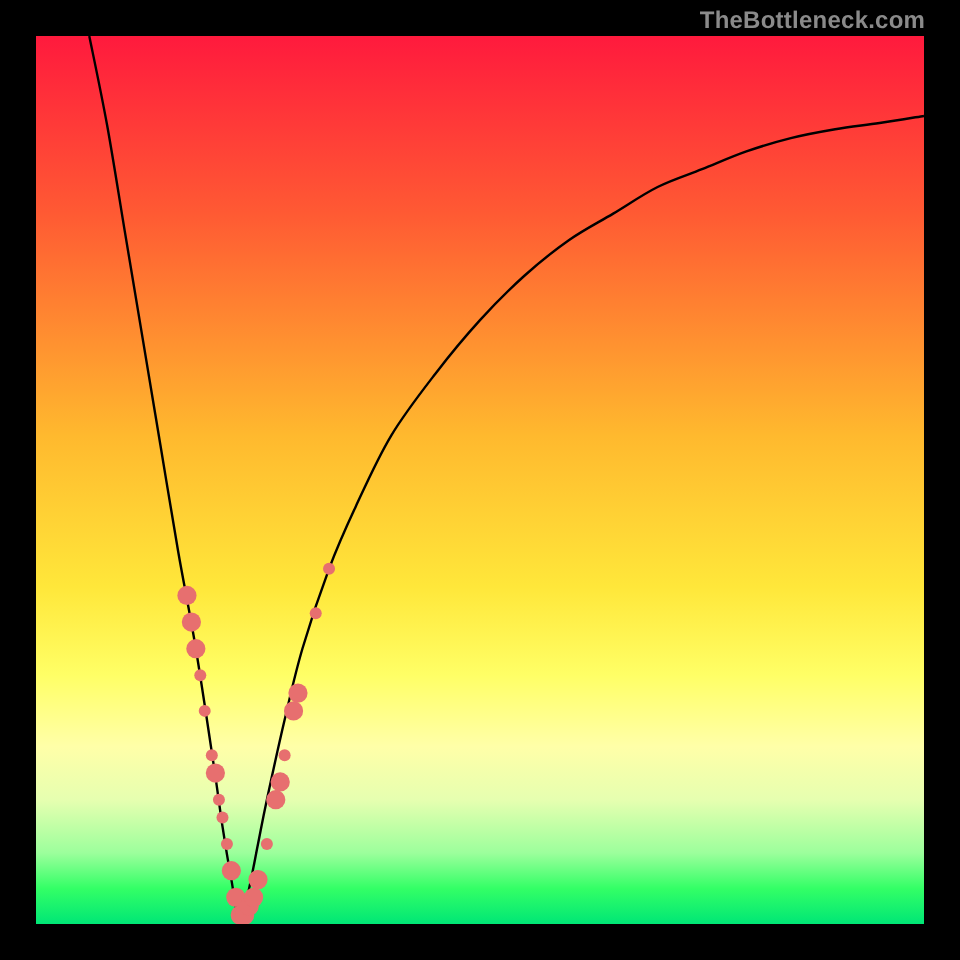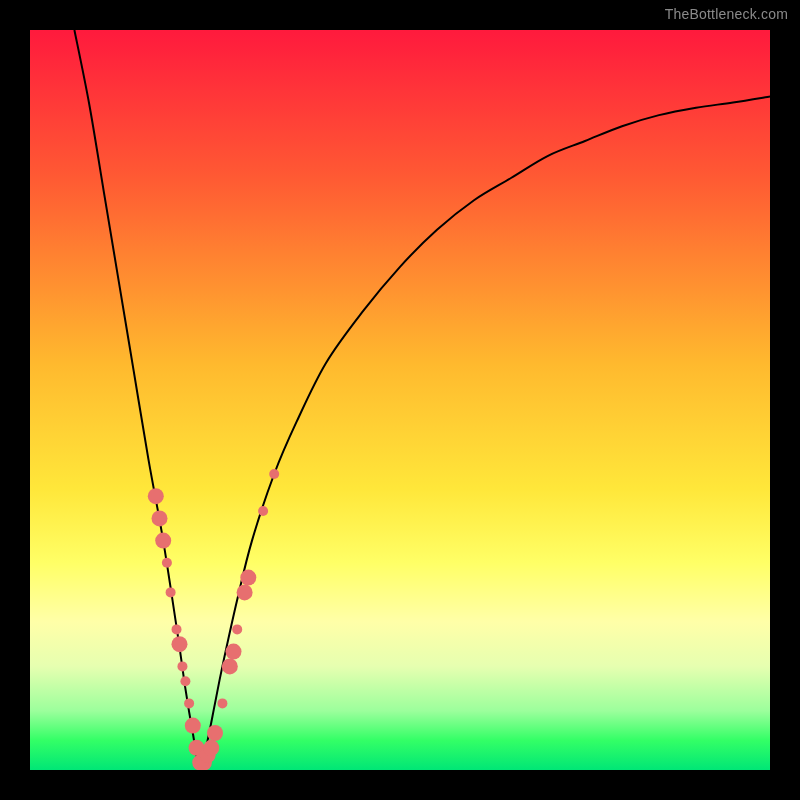--- a/index.html
+++ b/index.html
@@ -23,24 +23,24 @@
     position: absolute;
     left: 30px;
     top: 30px;
     width: 740px;
     height: 740px;
     overflow: hidden;
   }
   .watermark {
     position: absolute;
     top: 6px;
-    right: 12px;
+    right: 29px;
     color: #8a8a8a;
-    font-size: 14px;
-    font-weight: 400;
+    font-size: 20px;
+    font-weight: 700;
     letter-spacing: 0.2px;
     z-index: 30;
     user-select: none;
   }
   svg.chart {
     width: 740px;
     height: 740px;
     display: block;
   }
 </style>

